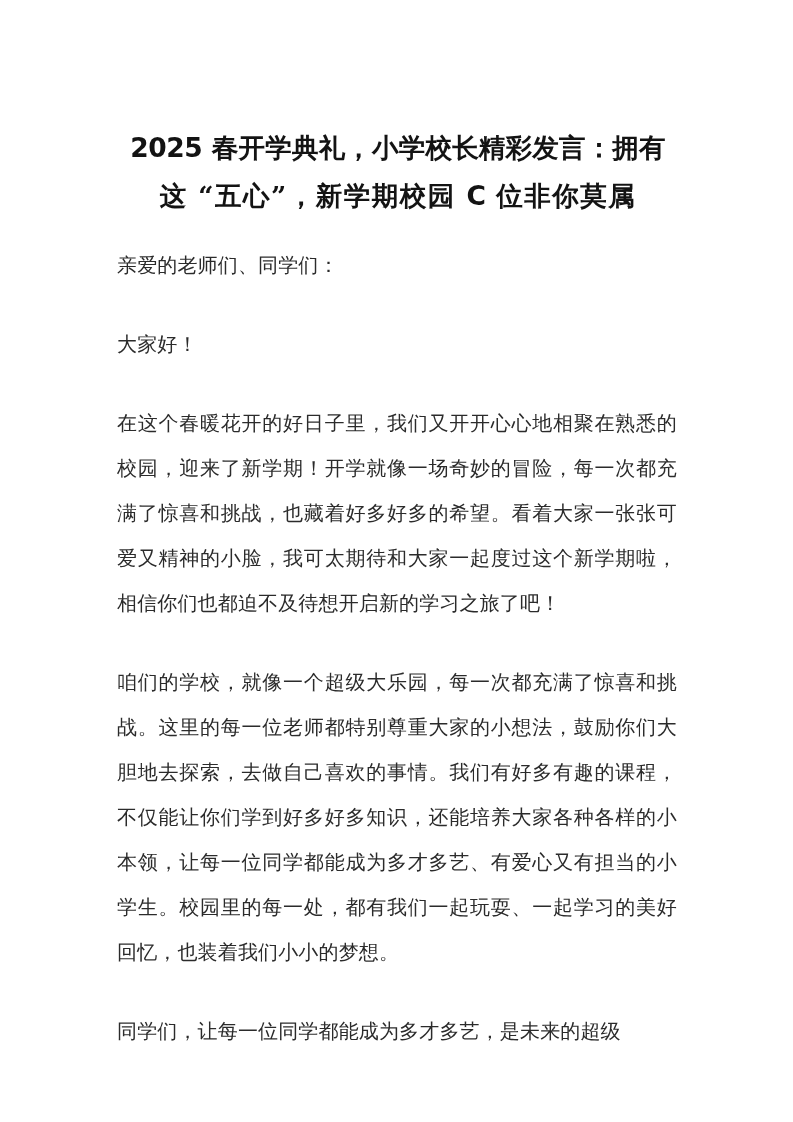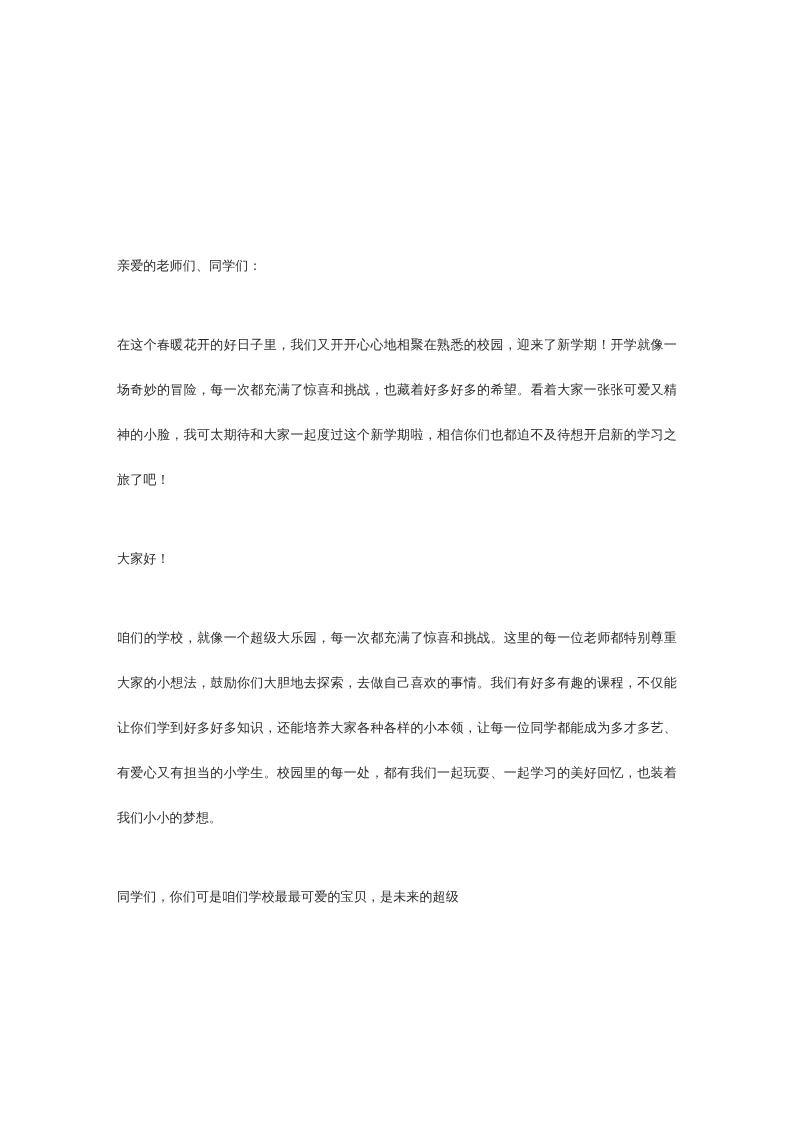--- a/index.html
+++ b/index.html
@@ -53,43 +53,47 @@
 
   
   .body-text {
     position: absolute;
     left: 117px;
     top: 243px;
     width: 560px;
   }
 
   .para {
-    font-size: 13px;
+    font-size: 20px;
     line-height: 45px;
     color: #2b2b2b;
     text-align: justify;
     text-justify: inter-ideograph;
     margin: 0 0 34px 0;
     font-family: "DejaVu Serif", "Liberation Serif", serif;
     letter-spacing: 0.15px;
   }
   .para:last-child {
     margin-bottom: 0;
   }
   .para.short {
     text-align: left;
   }
 </style>
 </head>
 <body>
 
 <div class="page">
 
+  <div class="doc-title">
+    <span class="title-line line-1"><span class="latin-bold">2025</span><span> 春开学典礼，小学校长精彩发言：拥有</span></span>
+    <span class="title-line line-2"><span>这 “五心”，新学期校园 </span><span class="latin-bold">C</span><span> 位非你莫属</span></span>
+  </div>
 
   <div class="body-text">
     <p class="para short">亲爱的老师们、同学们：</p>
+    <p class="para short">大家好！</p>
     <p class="para">在这个春暖花开的好日子里，我们又开开心心地相聚在熟悉的校园，迎来了新学期！开学就像一场奇妙的冒险，每一次都充满了惊喜和挑战，也藏着好多好多的希望。看着大家一张张可爱又精神的小脸，我可太期待和大家一起度过这个新学期啦，相信你们也都迫不及待想开启新的学习之旅了吧！</p>
-    <p class="para short">大家好！</p>
     <p class="para">咱们的学校，就像一个超级大乐园，每一次都充满了惊喜和挑战。这里的每一位老师都特别尊重大家的小想法，鼓励你们大胆地去探索，去做自己喜欢的事情。我们有好多有趣的课程，不仅能让你们学到好多好多知识，还能培养大家各种各样的小本领，让每一位同学都能成为多才多艺、有爱心又有担当的小学生。校园里的每一处，都有我们一起玩耍、一起学习的美好回忆，也装着我们小小的梦想。</p>
-    <p class="para">同学们，你们可是咱们学校最最可爱的宝贝，是未来的超级</p>
+    <p class="para">同学们，让每一位同学都能成为多才多艺，是未来的超级</p>
   </div>
 
 </div>
 
 </body></html>

